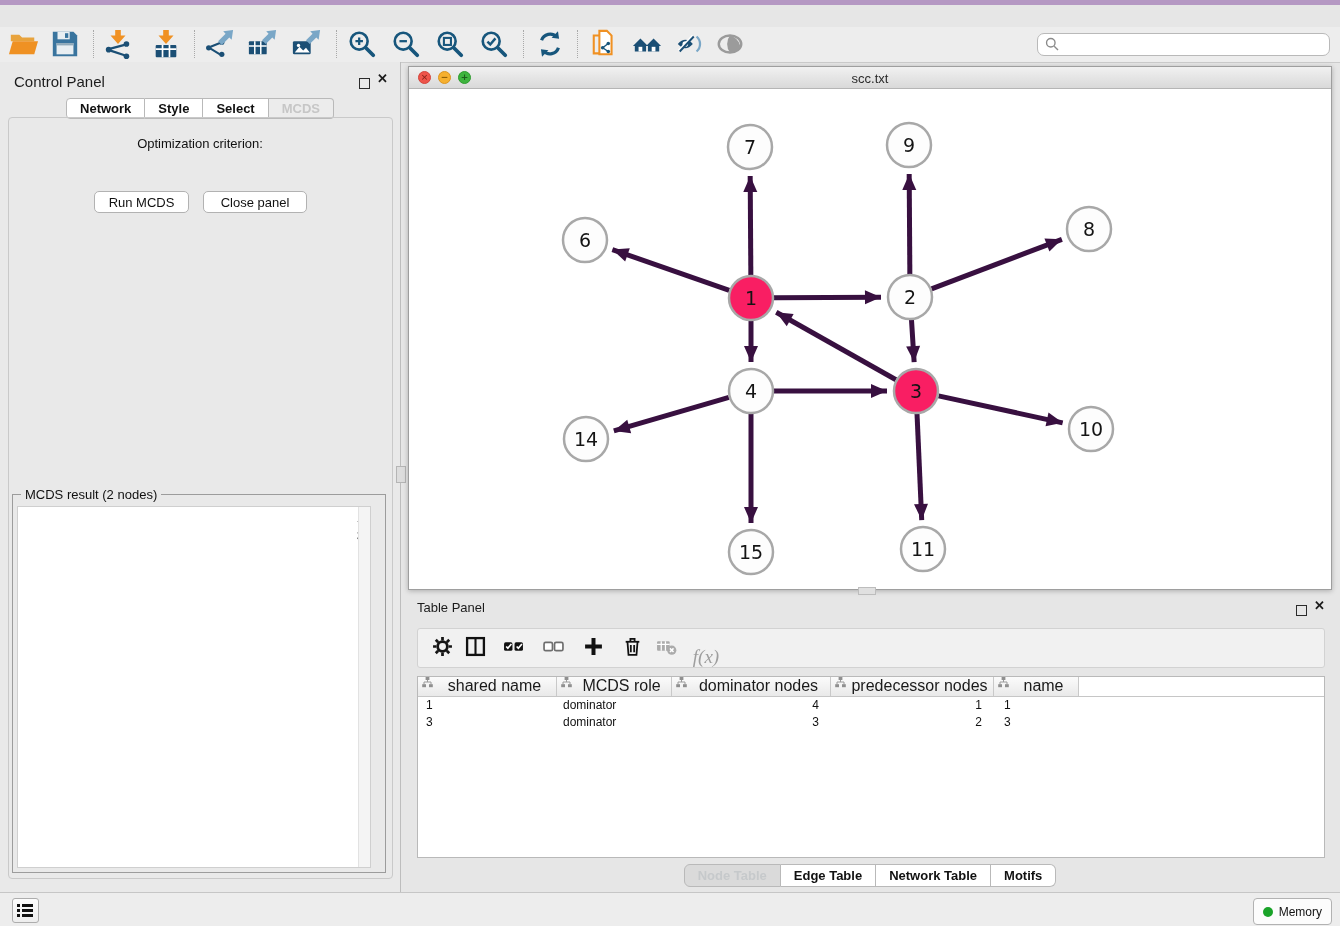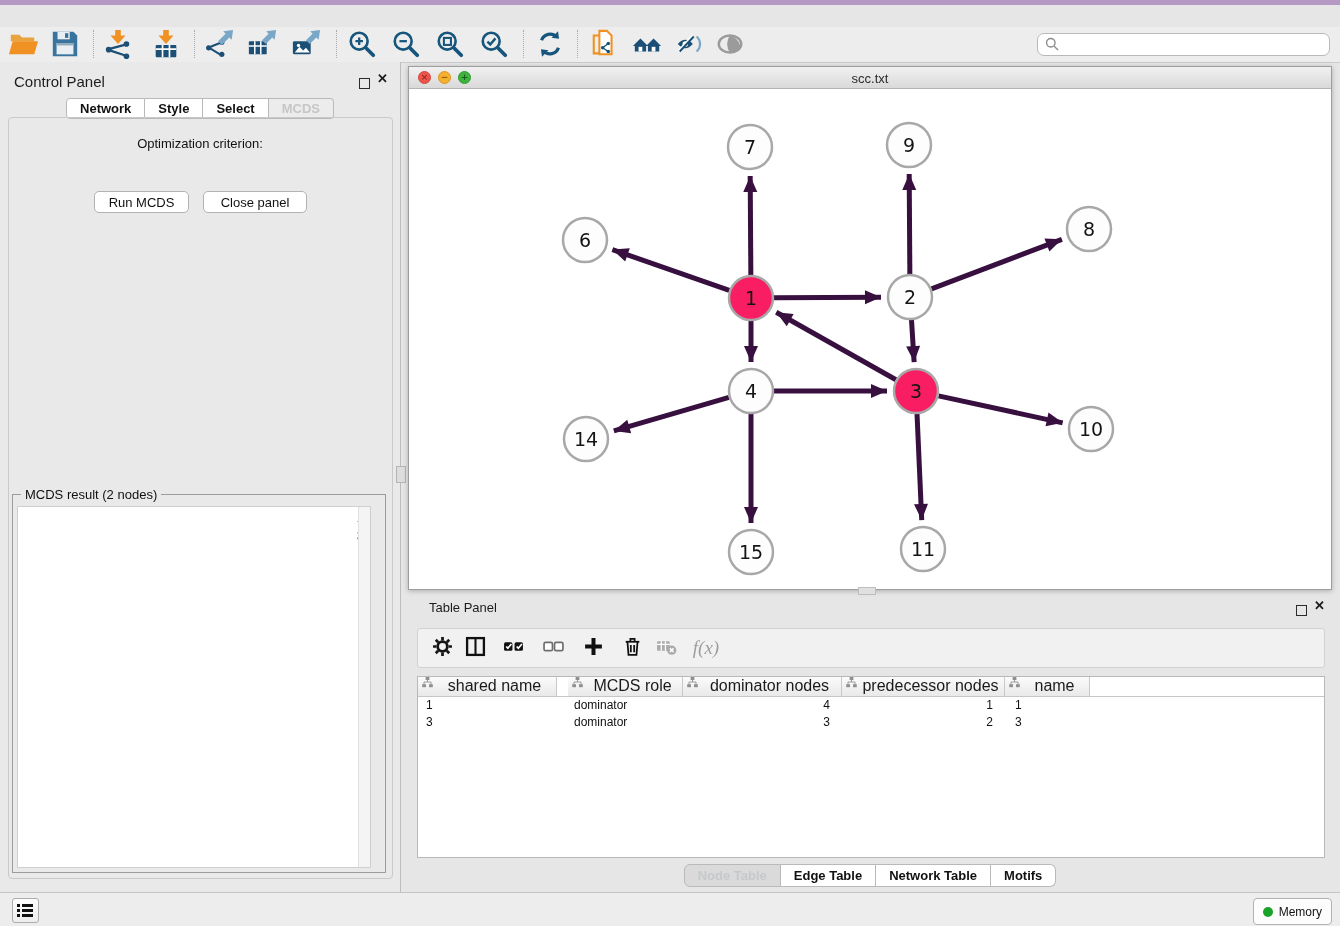--- a/index.html
+++ b/index.html
@@ -58,34 +58,34 @@
   .tl{width:13px;height:13px;border-radius:50%;top:4px;box-sizing:border-box;font:9px/11px "DejaVu Sans",sans-serif;text-align:center;cursor:pointer;}
   #tl-close{left:9px;background:#ee544a;border:1px solid #d3443b;color:#7e1d14;}
   #tl-min{left:29px;background:#f6b02f;border:1px solid #db9520;color:#8a5d07;font-weight:bold;}
   #tl-max{left:49px;background:#3eb43e;border:1px solid #2f9b2f;color:#1c5e1c;font-weight:bold;}
   #net-title{width:100%;text-align:center;top:4px;font-size:13px;color:#2b2b2b;}
   #graph{position:absolute;left:0;top:22px;}
   #h-grip{left:858px;top:587px;width:16px;height:6px;background:#e0e0e0;border:1px solid #bdbdbd;}
 
   
   #tp{left:408px;top:595px;width:924px;height:293px;}
-  #tp-title{left:9px;top:5px;font-size:13px;color:#1c1c1c;margin-left:12px;}
+  #tp-title{left:9px;top:5px;font-size:13px;color:#1c1c1c;}
   #tp-toolbar{left:9px;top:33px;width:906px;height:38px;background:#f1f1f1;border:1px solid #d2d2d2;border-radius:3px;}
   .tpb{position:absolute;top:6px;width:27px;height:26px;background:none;border:none;padding:0;cursor:pointer;}
   .tpb svg{width:21px;height:21px;}
-  #fx-btn{font-family:"Liberation Serif",serif;font-style:italic;font-size:19px;color:#9e9e9e;width:40px;}
+  #fx-btn{font-family:"Liberation Serif",serif;font-style:italic;font-size:19px;color:#9e9e9e;width:40px;margin-top:9px;}
   #tbl{left:9px;top:81px;width:906px;height:180px;background:#fff;border:1px solid #b9b9b9;overflow:hidden;}
   #tbl-head{display:flex;height:19px;border-bottom:1px solid #c6c6c6;}
   .th{display:flex;align-items:flex-start;background:linear-gradient(#fbfbfb,#e9e9e9);
       border-right:1px solid #c9c9c9;font-size:16px;color:#1a1a1a;box-sizing:border-box;position:relative;}
   .th .hlabel{flex:1;text-align:center;}
   .hicon{margin-left:4px;display:inline-flex;}
   .tr{display:flex;height:16.5px;font-size:12px;color:#111;}
   .td{box-sizing:border-box;overflow:hidden;line-height:16.5px;}
-  .c0{width:139px;}.c1{width:115px;margin-left:11px;}.c2{width:159px;}.c3{width:163px;}.c4{width:85px;}
+  .c0{width:139px;}.c1{width:115px;}.c2{width:159px;}.c3{width:163px;}.c4{width:85px;}
   .td.c0{padding-left:8px;}.td.c1{padding-left:6px;}
   .td.c2,.td.c3{text-align:right;padding-right:12px;}
   .td.c4{padding-left:10px;}
   #bottom-tabs{left:0;top:269px;width:924px;display:flex;justify-content:center;}
   .seg{height:21px;line-height:21px;padding:0 13px;font-size:13px;font-weight:600;color:#111;
        background:#fff;border:1px solid #b9b9b9;border-left:none;cursor:pointer;}
   .seg:first-child{border-left:1px solid #b9b9b9;border-radius:6px 0 0 6px;}
   .seg:last-child{border-radius:0 6px 6px 0;}
   .seg.sel{background:#dadada;color:#c6c9cb;}
 

